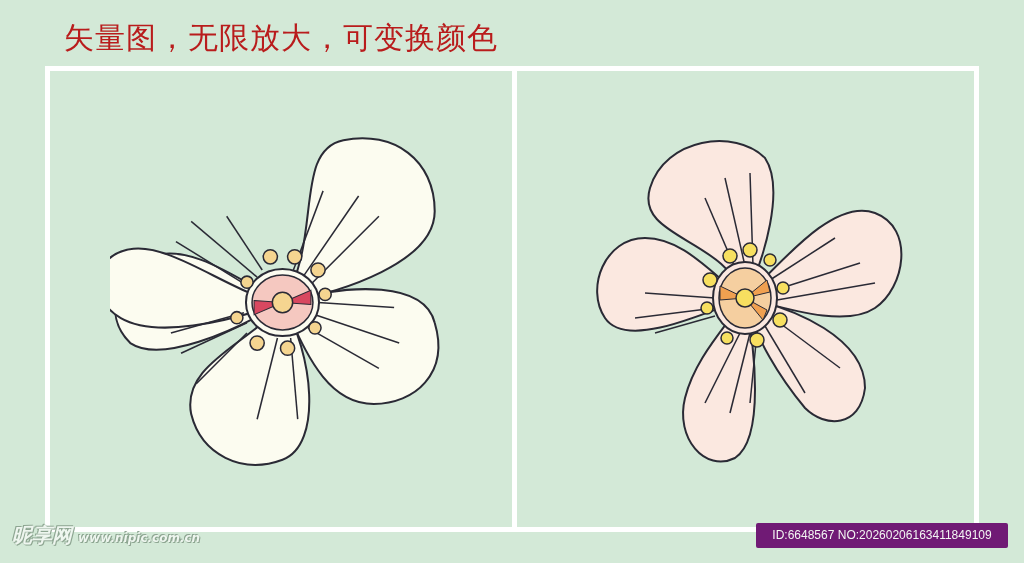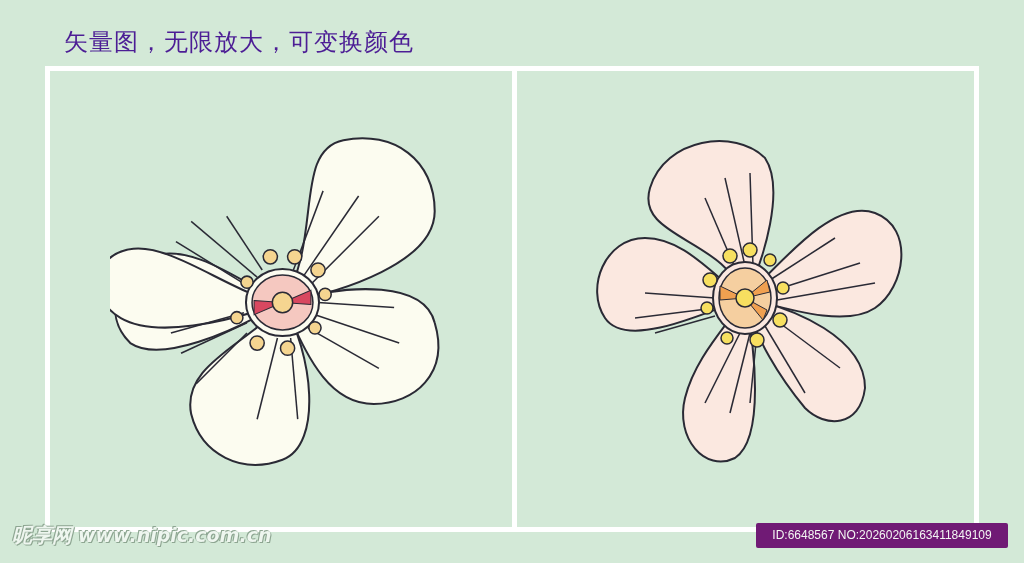--- a/index.html
+++ b/index.html
@@ -1,23 +1,23 @@
 <!DOCTYPE html>
 <html><head>
 <meta charset="utf-8">
 <style>
   html,body{margin:0;padding:0;}
   body{width:1024px;height:563px;background:#d3e9d7;position:relative;overflow:hidden;font-family:"DejaVu Sans",sans-serif;}
-  .title{position:absolute;left:64px;top:26px;font-size:24px;color:#4c1d95;letter-spacing:1px;}
+  .title{position:absolute;left:64px;top:18px;font-size:30px;color:#b91c1c;letter-spacing:1px;}
   .frame{position:absolute;border:5px solid #ffffff;box-sizing:border-box;}
   .frame-left{left:45px;top:66px;width:472px;height:466px;}
   .frame-right{left:512px;top:66px;width:467px;height:466px;}
   svg.flower{position:absolute;}
   .wm-left{position:absolute;left:12px;top:522px;font-size:20px;font-weight:bold;font-style:italic;color:#eef6ef;text-shadow:0 0 1px #8ea692,1px 1px 0 #8ea692,-1px -1px 0 #8ea692;}
-  .wm-left .url{font-size:19px;margin-left:6px;}
+  .wm-left .url{font-size:12px;margin-left:6px;}
   .wm-right{position:absolute;left:756px;top:523px;width:252px;height:25px;background:#701a75;border-radius:2px;color:#f3f6f3;font-size:12px;line-height:25px;text-align:center;font-family:"Liberation Sans",sans-serif;}
 </style>
 </head>
 <body>
 
 <div class="title">矢量图，无限放大，可变换颜色</div>
 
 <div class="frame frame-left"></div>
 <div class="frame frame-right"></div>
 

